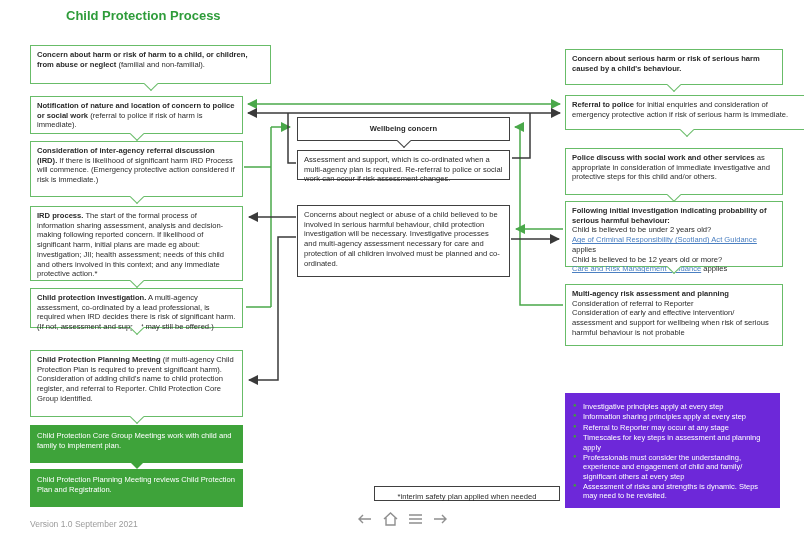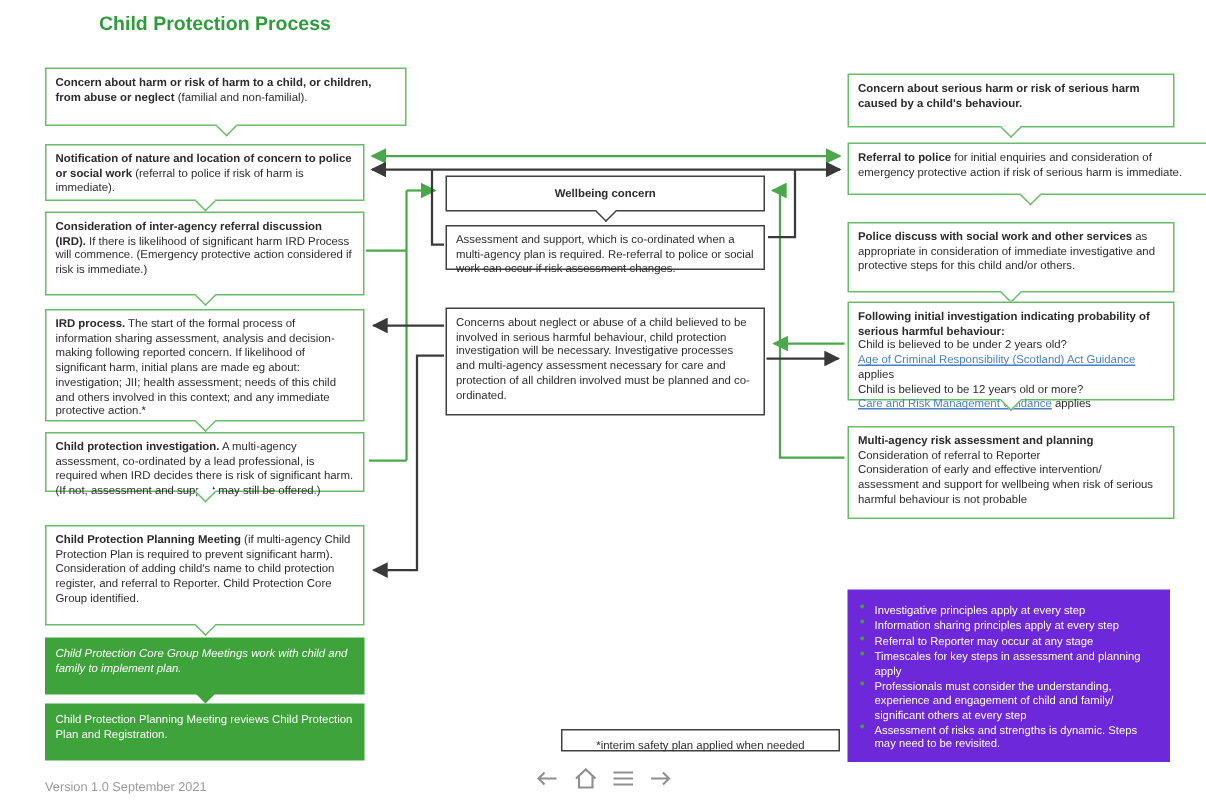--- a/index.html
+++ b/index.html
@@ -103,21 +103,21 @@
   <div class="box" style="left:30px;top:288px;width:213px;height:40px;">
     <span class="lead">Child protection investigation.</span><span> A multi-agency assessment, co-ordinated by a lead professional, is required when IRD decides there is risk of significant harm. (If not, assessment and support may still be offered.)</span>
     <span class="notch"></span>
   </div>
 
   <div class="box" style="left:30px;top:350px;width:213px;height:67px;">
     <span class="lead">Child Protection Planning Meeting</span><span> (if multi-agency Child Protection Plan is required to prevent significant harm). Consideration of adding child's name to child protection register, and referral to Reporter. Child Protection Core Group identified.</span>
     <span class="notch"></span>
   </div>
 
-  <div class="solidbox" style="left:30px;top:425px;width:213px;height:38px;font-style:italic;">
+  <div class="solidbox" style="left:30px;top:425px;width:213px;height:38px;">
     <span>Child Protection Core Group Meetings work with child and family to implement plan.</span>
     <span class="tri"></span>
   </div>
 
   <div class="solidbox" style="left:30px;top:469px;width:213px;height:38px;">
     <span>Child Protection Planning Meeting reviews Child Protection Plan and Registration.</span>
   </div>
 
   <div class="box dark center" style="left:297px;top:117px;width:213px;height:24px;padding-top:6px;">
     <span class="lead">Wellbeing concern</span>

